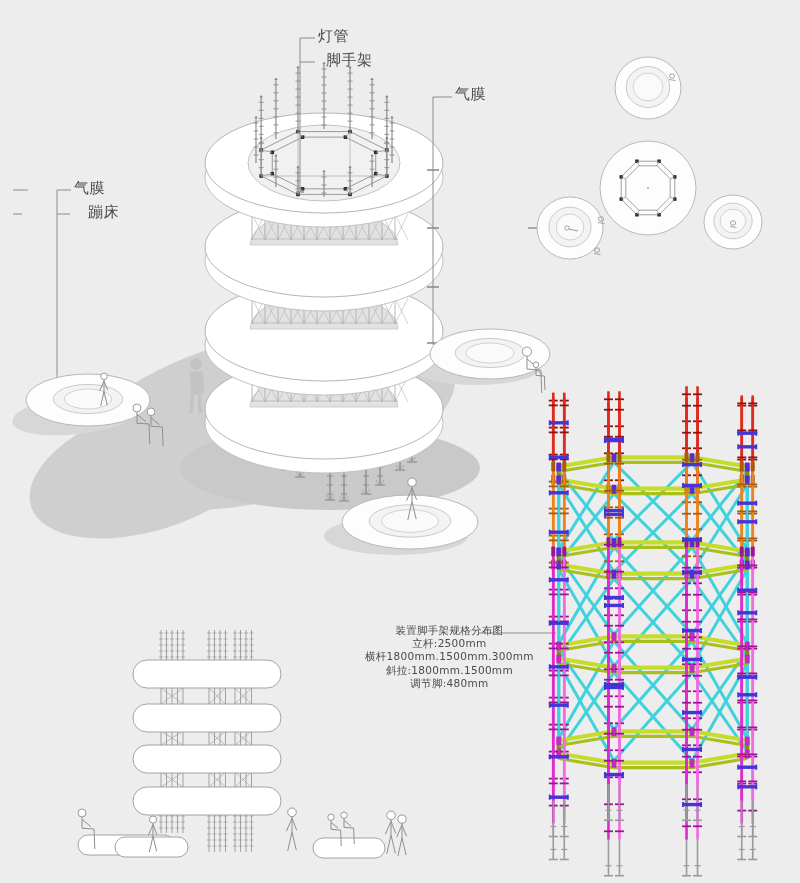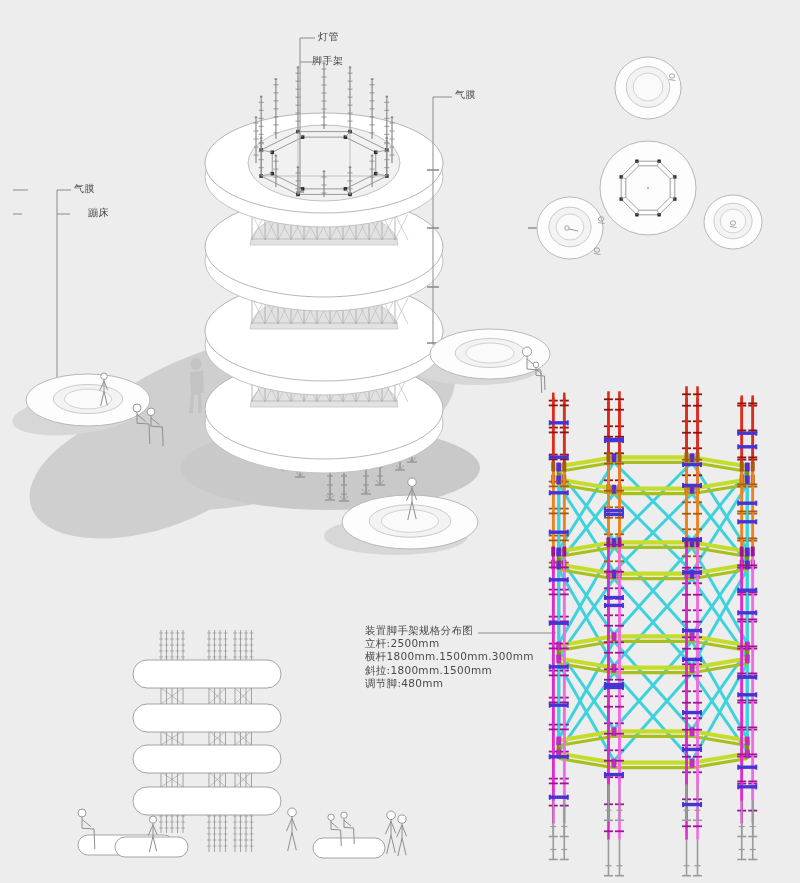--- a/index.html
+++ b/index.html
@@ -3,26 +3,26 @@
 <meta charset="utf-8">
 <style>
   html,body{margin:0;padding:0}
   body{
     width:800px;height:883px;position:relative;overflow:hidden;
     background:#ededed;
     font-family:"DejaVu Sans","Liberation Sans",sans-serif;
   }
   #scene{position:absolute;left:0;top:0}
   .label{
-    position:absolute;font-size:10px;color:#4a4a4a;
+    position:absolute;font-size:15px;color:#4a4a4a;
     letter-spacing:.5px;white-space:nowrap;line-height:13px;text-align:center;
   }
   .spec{
     position:absolute;left:365px;top:624px;
-    font-size:10.5px;color:#4a4a4a;line-height:13.2px;letter-spacing:.3px;
+    font-size:10.5px;color:#4a4a4a;line-height:13.2px;letter-spacing:.3px;text-align:center;
   }
   .spec .row{white-space:nowrap}
 </style>
 </head>
 <body>
 
 <svg id="scene" width="800" height="883" viewBox="0 0 800 883">
     <g>
       <ellipse cx="265" cy="418" rx="195" ry="82" fill="#cfcfcf" transform="rotate(-14 265 418)"></ellipse>
       <ellipse cx="150" cy="468" rx="125" ry="62" fill="#cfcfcf" transform="rotate(-18 150 468)"></ellipse>
@@ -1444,21 +1444,21 @@
       <line x1="738.2357123161513" y1="694.7955053198348" x2="756.2357123161513" y2="694.7955053198348" stroke="#4634d4" stroke-width="3.4" stroke-linecap="butt"></line>
       <line x1="738.2357123161513" y1="692.2955053198348" x2="738.2357123161513" y2="697.2955053198348" stroke="#4634d4" stroke-width="2" stroke-linecap="butt"></line>
       <line x1="756.2357123161513" y1="692.2955053198348" x2="756.2357123161513" y2="697.2955053198348" stroke="#4634d4" stroke-width="2" stroke-linecap="butt"></line>
       <line x1="738.2357123161513" y1="786.7955053198348" x2="756.2357123161513" y2="786.7955053198348" stroke="#4634d4" stroke-width="3.4" stroke-linecap="butt"></line>
       <line x1="738.2357123161513" y1="784.2955053198348" x2="738.2357123161513" y2="789.2955053198348" stroke="#4634d4" stroke-width="2" stroke-linecap="butt"></line>
       <line x1="756.2357123161513" y1="784.2955053198348" x2="756.2357123161513" y2="789.2955053198348" stroke="#4634d4" stroke-width="2" stroke-linecap="butt"></line>
     </g>
   </svg>
 
 <div class="label" style="left:318px;top:30px">灯管</div>
-<div class="label" style="left:312px;top:54px">脚手架</div>
+<div class="label" style="left:326px;top:54px">脚手架</div>
 <div class="label" style="left:455px;top:88px">气膜</div>
 <div class="label" style="left:74px;top:182px">气膜</div>
 <div class="label" style="left:88px;top:206px">蹦床</div>
 
 <div class="spec">
   <div class="row">装置脚手架规格分布图</div>
   <div class="row">立杆:2500mm</div>
   <div class="row">横杆1800mm.1500mm.300mm</div>
   <div class="row">斜拉:1800mm.1500mm</div>
   <div class="row">调节脚:480mm</div>

